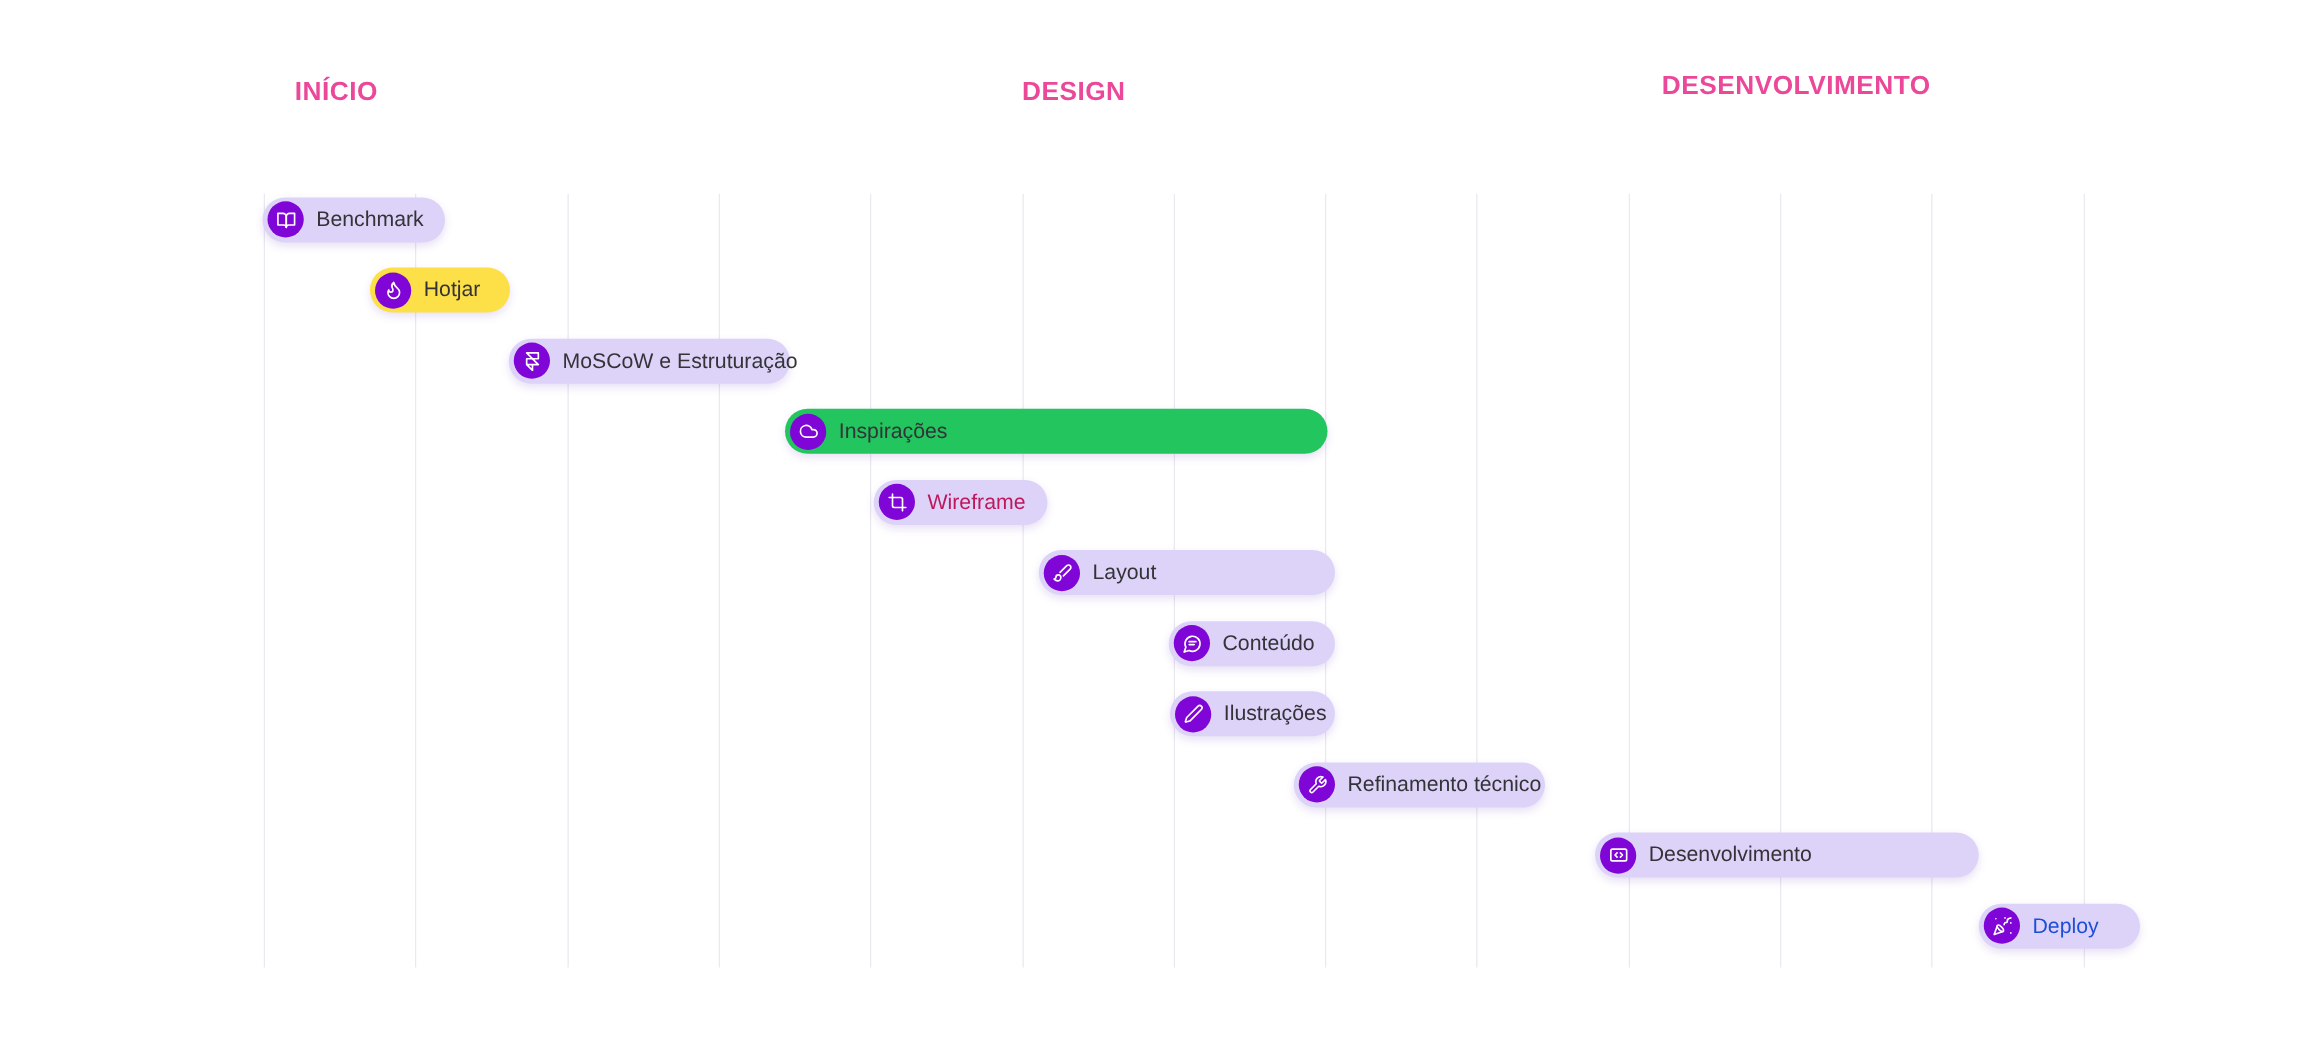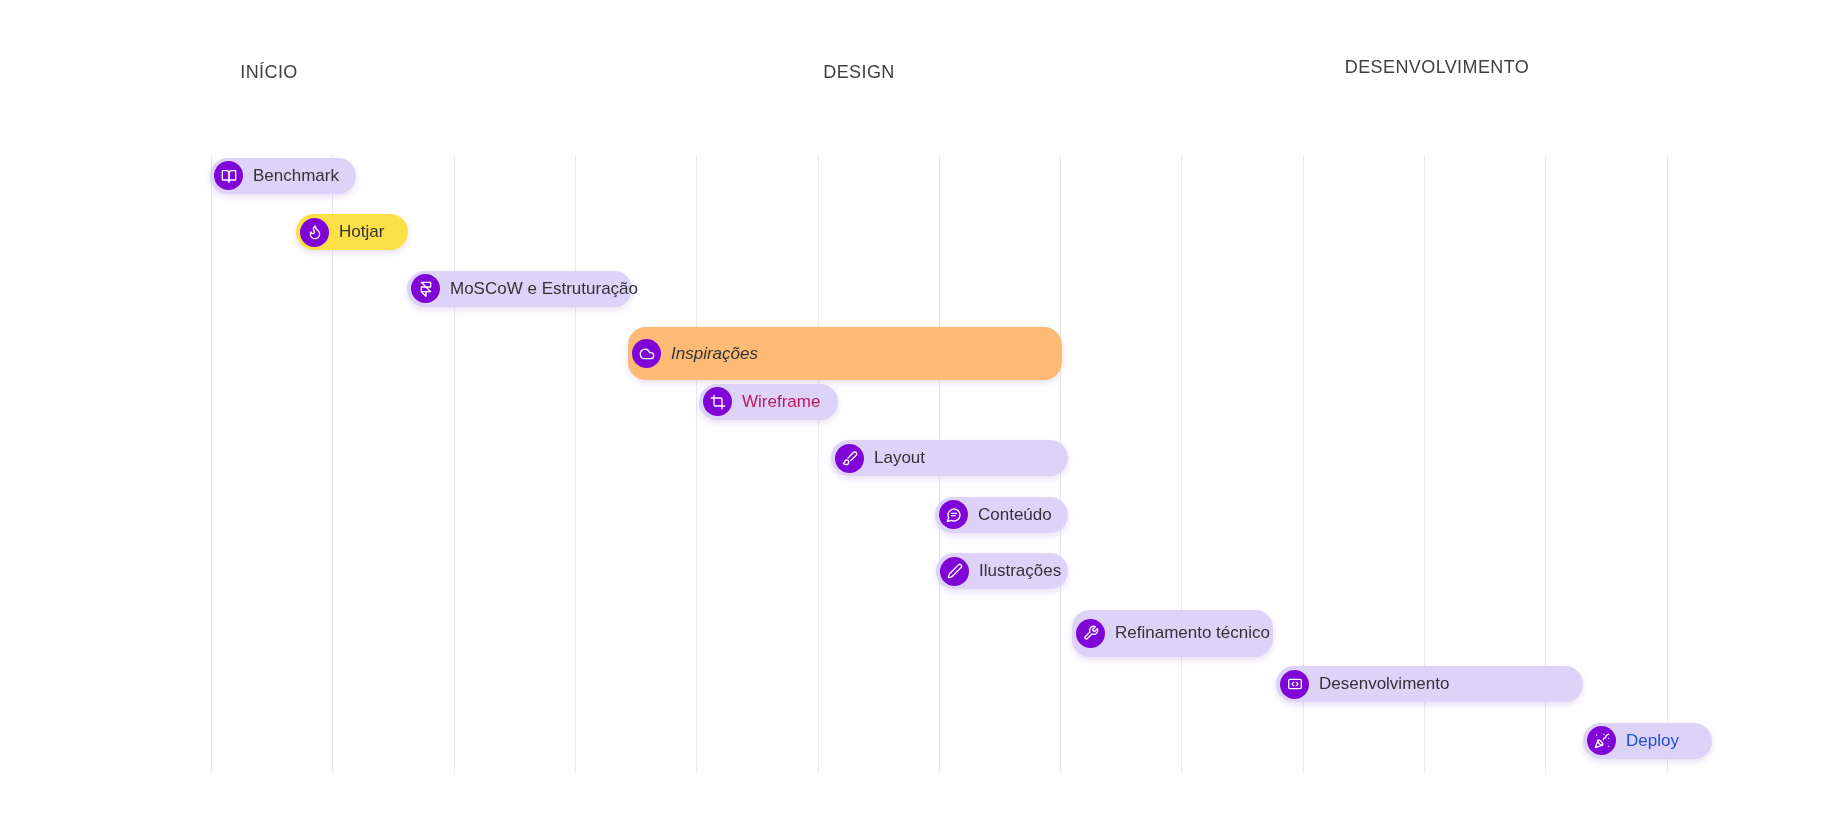--- a/index.html
+++ b/index.html
@@ -4,22 +4,22 @@
 <style>
   html,body{margin:0;padding:0}
   body{
     width:1840px;height:833px;position:relative;overflow:hidden;
     background:#ffffff;
     font-family:"Liberation Sans",sans-serif;
   }
   .chart{position:absolute;inset:0}
   .phase-label{
     position:absolute;transform:translateX(-50%);
-    font-size:18px;font-weight:400;letter-spacing:.4px;
-    color:#404040;white-space:nowrap;user-select:none;
+    font-size:21px;font-weight:700;letter-spacing:.4px;
+    color:#ec4899;white-space:nowrap;user-select:none;
   }
   .gridline{position:absolute;width:1px;background:#eae8f1}
   .task-bar{
     position:absolute;height:36px;border-radius:18px;
     background:#ddd3f8;display:flex;align-items:center;
     padding-left:4px;box-sizing:border-box;cursor:pointer;
     box-shadow:0 3px 7px rgba(104,63,187,0.16);
   }
   .task-icon{
     width:29px;height:29px;border-radius:50%;background:#7f06d7;
@@ -74,21 +74,21 @@
         <span class="task-label" style="color: rgb(51, 51, 56);">Hotjar</span>
       </div>
       <div class="task-bar" style="left: 407px; top: 270.5px; width: 225px; height: 36px; background: rgb(221, 211, 248);">
         <span class="task-icon" style="background: rgb(127, 6, 215);">
           <svg viewBox="0 0 24 24" fill="none" stroke="#ffffff" stroke-width="2" stroke-linecap="round" stroke-linejoin="round">
             <path d="M5 16V9h14V2H5l14 14h-7m-7 0 7 7v-7m-7 0h7"></path>
           </svg>
         </span>
         <span class="task-label" style="color: rgb(51, 51, 56);">MoSCoW e Estruturação</span>
       </div>
-      <div class="task-bar" style="left: 628px; top: 327px; width: 434px; height: 53px; background: #fdba74; font-style: italic;">
+      <div class="task-bar" style="left: 628px; top: 327px; width: 434px; height: 36px; background: #22c55e;">
         <span class="task-icon" style="background: rgb(127, 6, 215);">
           <svg viewBox="0 0 24 24" fill="none" stroke="#ffffff" stroke-width="2" stroke-linecap="round" stroke-linejoin="round">
             <path d="M17.5 19H9a7 7 0 1 1 6.71-9h1.79a4.5 4.5 0 1 1 0 9Z"></path>
           </svg>
         </span>
         <span class="task-label" style="color: rgb(51, 51, 56);">Inspirações</span>
       </div>
       <div class="task-bar" style="left: 699px; top: 383.5px; width: 139px; height: 36px; background: rgb(221, 211, 248);">
         <span class="task-icon" style="background: rgb(127, 6, 215);">
           <svg viewBox="0 0 24 24" fill="none" stroke="#ffffff" stroke-width="2" stroke-linecap="round" stroke-linejoin="round">
@@ -118,21 +118,21 @@
         <span class="task-label" style="color: rgb(51, 51, 56);">Conteúdo</span>
       </div>
       <div class="task-bar" style="left: 936px; top: 553px; width: 132px; height: 36px; background: rgb(221, 211, 248);">
         <span class="task-icon" style="background: rgb(127, 6, 215);">
           <svg viewBox="0 0 24 24" fill="none" stroke="#ffffff" stroke-width="2" stroke-linecap="round" stroke-linejoin="round">
             <path d="M21.17 6.81a2.82 2.82 0 0 0-3.98-3.99L3.84 16.17a2 2 0 0 0-.5.83l-1.32 4.35a.5.5 0 0 0 .62.62l4.35-1.32a2 2 0 0 0 .83-.5z"></path>
           </svg>
         </span>
         <span class="task-label" style="color: rgb(51, 51, 56);">Ilustrações</span>
       </div>
-      <div class="task-bar" style="left: 1072px; top: 609.5px; width: 201px; height: 47px; background: rgb(221, 211, 248);">
+      <div class="task-bar" style="left: 1035px; top: 609.5px; width: 201px; height: 36px; background: rgb(221, 211, 248);">
         <span class="task-icon" style="background: rgb(127, 6, 215);">
           <svg viewBox="0 0 24 24" fill="none" stroke="#ffffff" stroke-width="2" stroke-linecap="round" stroke-linejoin="round">
             <path d="M14.7 6.3a1 1 0 0 0 0 1.4l1.6 1.6a1 1 0 0 0 1.4 0l3.77-3.77a6 6 0 0 1-7.94 7.94l-6.91 6.91a2.12 2.12 0 0 1-3-3l6.91-6.91a6 6 0 0 1 7.94-7.94l-3.76 3.76z"></path>
           </svg>
         </span>
         <span class="task-label" style="color: rgb(51, 51, 56);">Refinamento técnico</span>
       </div>
       <div class="task-bar" style="left: 1276px; top: 666px; width: 307px; height: 36px; background: rgb(221, 211, 248);">
         <span class="task-icon" style="background: rgb(127, 6, 215);">
           <svg viewBox="0 0 24 24" fill="none" stroke="#ffffff" stroke-width="2" stroke-linecap="round" stroke-linejoin="round">

